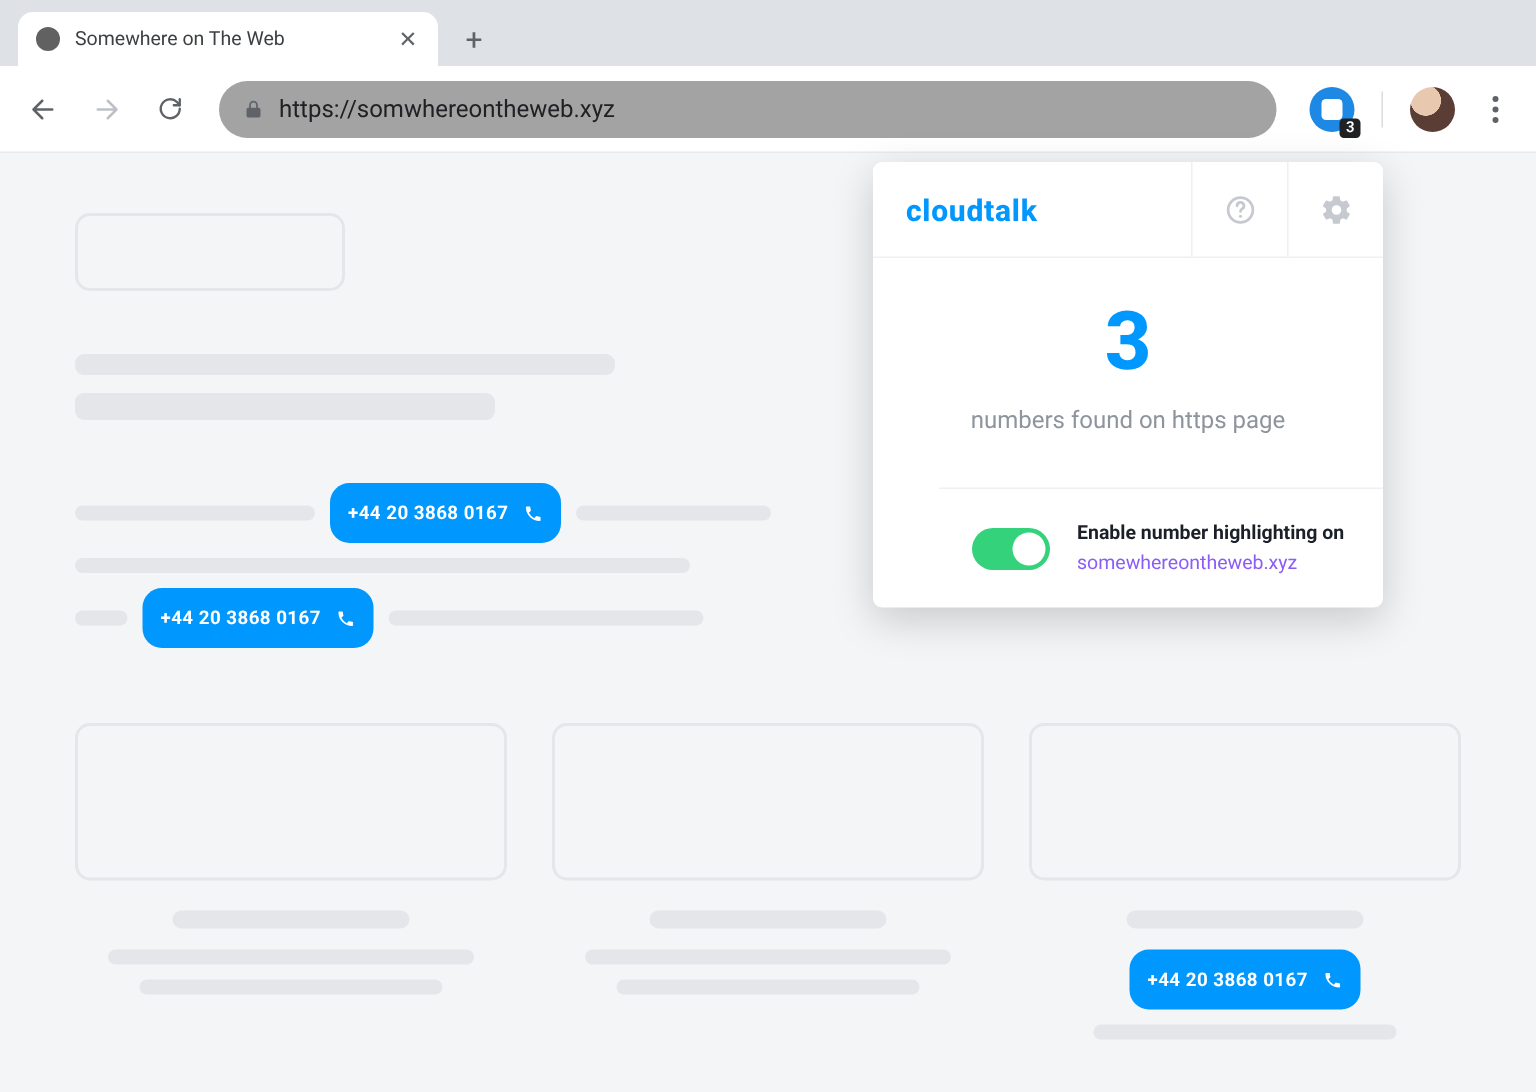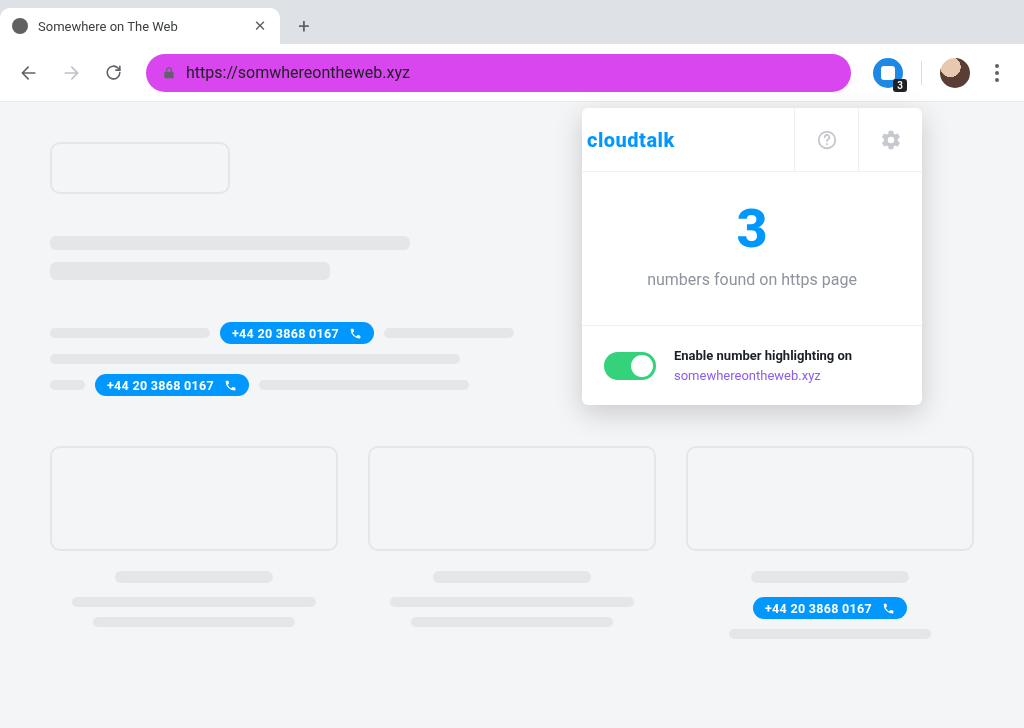--- a/index.html
+++ b/index.html
@@ -1,30 +1,30 @@
 <!DOCTYPE html>
 <html><head>
 <meta charset="utf-8">
 <style>
   * { box-sizing: border-box; margin: 0; padding: 0; }
   html, body { width: 1024px; height: 728px; font-family: -apple-system, BlinkMacSystemFont, "Segoe UI", Roboto, Arial, sans-serif; overflow: hidden; background: #fff; }
 
   
   .chrome { width: 100%; background: #dee1e6; }
-  .tab-strip { height: 44px; display: flex; align-items: flex-end; position: relative; }
+  .tab-strip { height: 44px; display: flex; align-items: flex-end; padding-left: 12px; position: relative; }
   .tab { background: #fff; height: 36px; min-width: 280px; border-radius: 10px 10px 0 0; display: flex; align-items: center; padding: 0 12px; gap: 10px; position: relative; }
   .tab .favicon { width: 16px; height: 16px; border-radius: 50%; background: #616161; flex-shrink: 0; }
   .tab .title { font-size: 13px; color: #3c4043; white-space: nowrap; }
   .tab .close { margin-left: auto; width: 16px; height: 16px; display:flex; align-items:center; justify-content:center; color:#5f6368; cursor:pointer; font-size:15px; }
   .new-tab { width: 28px; height: 28px; margin: 0 0 4px 10px; display:flex; align-items:center; justify-content:center; color:#5f6368; border-radius:50%; cursor:pointer; font-size:20px; }
 
   .toolbar { background:#fff; height:58px; display:flex; align-items:center; padding:0 12px; gap:8px; border-bottom:1px solid #e8eaed; }
   .nav-btn { width:34px; height:34px; border-radius:50%; display:flex; align-items:center; justify-content:center; color:#5f6368; cursor:pointer; }
   .nav-btn.disabled { color:#bdc1c6; }
-  .omnibox { flex:1; height:38px; background:#d946ef; border-radius:19px; display:flex; align-items:center; padding:0 16px; gap:10px; margin:2px 8px; }
+  .omnibox { flex:1; height:38px; background:#a3a3a3; border-radius:19px; display:flex; align-items:center; padding:0 16px; gap:10px; margin:2px 8px; }
   .lock { width:14px; height:14px; color:#5f6368; }
   .url { font-size:16px; color:#202124; }
   .ext-icon { position:relative; width:30px; height:30px; border-radius:50%; background:#1e88e5; display:flex; align-items:center; justify-content:center; color:#fff; font-weight:700; font-size:16px; cursor:pointer; margin-left:6px; }
   .ext-icon .inner { width:14px; height:14px; background:#fff; border-radius:3px; }
   .ext-badge { position:absolute; bottom:-4px; right:-4px; background:#202124; color:#fff; font-size:10px; padding:1px 4px; border-radius:3px; font-weight:600; }
   .sep { width:1px; height:24px; background:#dadce0; margin:0 10px; }
   .avatar { width:30px; height:30px; border-radius:50%; background: radial-gradient(circle at 35% 30%, #e8c9b0 0 35%, #5a3e36 36% 100%); cursor:pointer; }
   .menu-dots { width:30px; height:30px; display:flex; flex-direction:column; align-items:center; justify-content:center; gap:3px; cursor:pointer; margin-left:4px; }
   .menu-dots span { width:4px; height:4px; background:#5f6368; border-radius:50%; }
 
@@ -34,41 +34,41 @@
   .outline { border:2px solid #e4e6ea; border-radius:10px; }
   .hero-box { width:180px; height:52px; margin-bottom:42px; }
   .line { height:14px; margin-bottom:12px; }
   .para1 { width:360px; }
   .para2 { width:280px; height:18px; }
   .gap { height:30px; }
   .thin { height:10px; border-radius:5px; }
 
   .row { display:flex; align-items:center; gap:10px; margin-bottom:10px; }
 
-  .phone-pill { background:#0098ff; color:#fff; height:22px; border-radius:13px; padding:0 12px; display:inline-flex; align-items:center; gap:10px; font-size:12.5px; font-weight:700; letter-spacing:.3px; cursor:pointer; white-space:nowrap; }
+  .phone-pill { background:#0098ff; color:#fff; height:40px; border-radius:13px; padding:0 12px; display:inline-flex; align-items:center; gap:10px; font-size:12.5px; font-weight:700; letter-spacing:.3px; cursor:pointer; white-space:nowrap; }
   .phone-pill svg { width:13px; height:13px; }
 
   .cards { display:flex; gap:30px; margin-top:50px; }
   .card { flex:1; }
   .card .img { height:105px; }
   .card .t1 { width:55%; height:12px; margin:20px auto 14px; }
   .card .t2 { width:85%; height:10px; margin:0 auto 10px; }
   .card .t3 { width:70%; height:10px; margin:0 auto; }
   .card .pill-wrap { display:flex; justify-content:center; margin-top:10px; }
 
   
   .popup { position:absolute; top:6px; right:102px; width:340px; background:#fff; border-radius:6px; box-shadow:0 8px 28px rgba(0,0,0,.18); overflow:hidden; }
   .popup-header { height:64px; border-bottom:1px solid #eef0f3; display:flex; align-items:center; }
-  .brand { flex:1; padding-left:5px; font-size:20px; font-weight:800; color:#0098ff; letter-spacing:.5px; }
+  .brand { flex:1; padding-left:22px; font-size:20px; font-weight:800; color:#0098ff; letter-spacing:.5px; }
   .hicon { width:64px; height:64px; border-left:1px solid #eef0f3; display:flex; align-items:center; justify-content:center; color:#c6c9cf; cursor:pointer; }
   .hicon svg { width:22px; height:22px; }
   .popup-body { padding:30px 20px 36px; text-align:center; }
   .big-num { font-size:54px; font-weight:800; color:#0098ff; line-height:1; }
   .sub { color:#8e949e; font-size:16px; margin-top:14px; }
-  .popup-footer { border-top:1px solid #eef0f3; padding:20px 22px; display:flex; align-items:center; gap:18px; }
+  .popup-footer { border-top:1px solid #eef0f3; padding:20px 22px; display:flex; align-items:center; gap:18px;margin-left:44px; }
   .toggle { width:52px; height:28px; background:#34d27b; border-radius:14px; position:relative; cursor:pointer; flex-shrink:0; }
   .toggle .knob { position:absolute; right:3px; top:3px; width:22px; height:22px; background:#fff; border-radius:50%; }
   .tog-text { font-size:13px; line-height:1.5; }
   .tog-text .l1 { font-weight:700; color:#1b1f27; }
   .tog-text .l2 { color:#8b5cf6; }
 
   svg { display:block; }
 </style>
 </head>
 <body>

